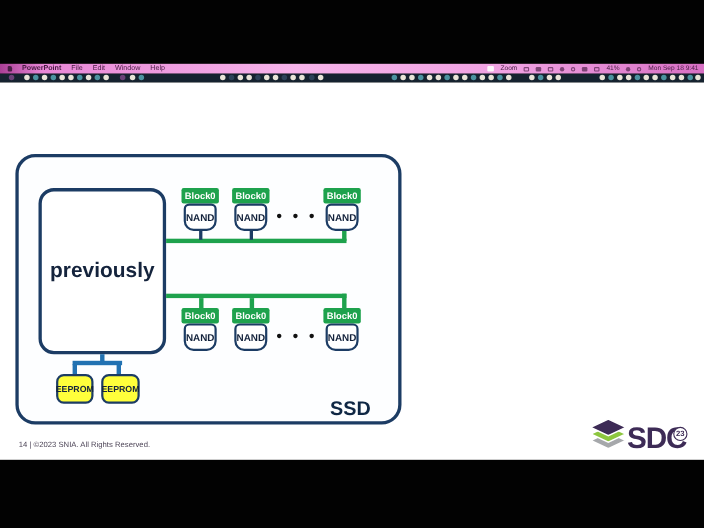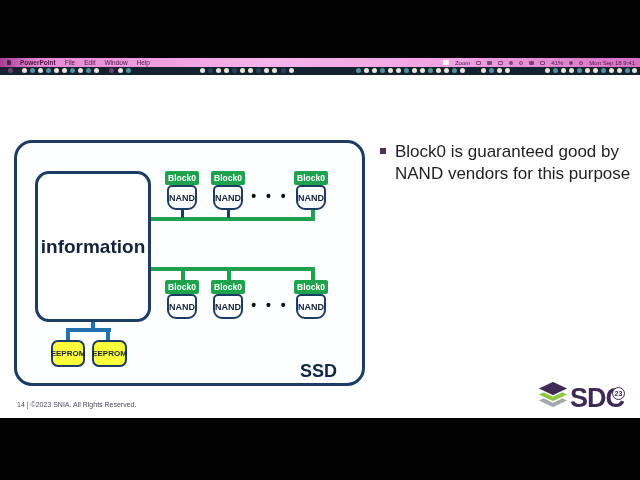--- a/index.html
+++ b/index.html
@@ -157,21 +157,21 @@
       <span class="dot" style="left: 601px; background: rgb(76, 147, 160);"></span>
       <span class="dot" style="left: 609px; background: rgb(233, 228, 216);"></span>
       <span class="dot" style="left: 617px; background: rgb(233, 228, 216);"></span>
       <span class="dot" style="left: 625px; background: rgb(76, 147, 160);"></span>
       <span class="dot" style="left: 632px; background: rgb(233, 228, 216);"></span>
     </div>
 
   <div id="slide">
 
     <div id="ssd-box"></div>
-    <div id="controller-box">information</div>
+    <div id="controller-box">previously</div>
 
     <div class="bus green" style="left:151px; top:142px; width:164px;"></div>
     <div class="vline green" style="left:311px; top:134px; width:4px; height:10px;"></div>
     <div class="vline navy" style="left:181px; top:134px; width:3px; height:9px;"></div>
     <div class="vline navy" style="left:227px; top:134px; width:3px; height:9px;"></div>
 
     <div class="chip" style="left:165px; top:96px;">
       <div class="tab">Block0</div>
       <div class="body">NAND</div>
     </div>
@@ -207,24 +207,20 @@
     <div class="vline blue" style="left:91px; top:247px; width:4px; height:9px;"></div>
     <div class="vline blue" style="left:66px; top:253px; width:45px; height:4px;"></div>
     <div class="vline blue" style="left:66px; top:256px; width:4px; height:10px;"></div>
     <div class="vline blue" style="left:106px; top:256px; width:4px; height:10px;"></div>
     <div class="eeprom" style="left:51px; width:34px;">EEPROM</div>
     <div class="eeprom" style="left:92px; width:35px;">EEPROM</div>
 
     <div id="ssd-label">SSD</div>
 
     <ul id="bullets">
-      <li>
-        <span class="bullet-sq"></span>
-        <span>Block0 is guaranteed good by NAND vendors for this purpose</span>
-      </li>
     </ul>
 
     <div id="footer">14 | ©2023 SNIA. All Rights Reserved.</div>
 
     <div id="logo">
       <span>
         <svg width="34" height="30" viewBox="0 0 34 30">
           <path d="M17 12 L33 19.5 L17 27 L1 19.5 Z" fill="#a6a8ab" stroke="#ffffff" stroke-width="1.4"></path>
           <path d="M17 6 L33 13.5 L17 21 L1 13.5 Z" fill="#8dc63f" stroke="#ffffff" stroke-width="1.4"></path>
           <path d="M17 0 L33 7.5 L17 15 L1 7.5 Z" fill="#3d2b56" stroke="#ffffff" stroke-width="1.4"></path>

